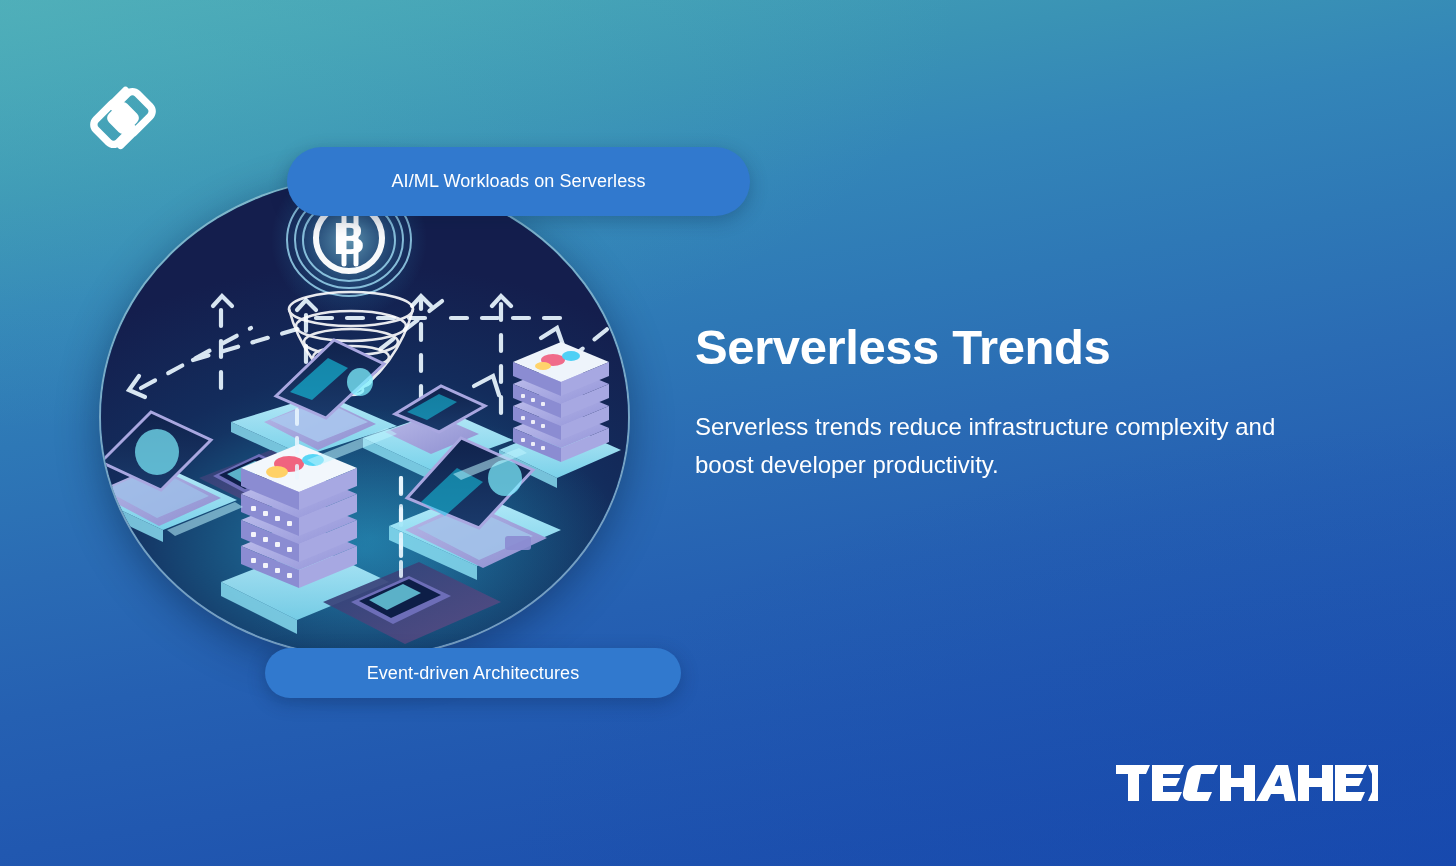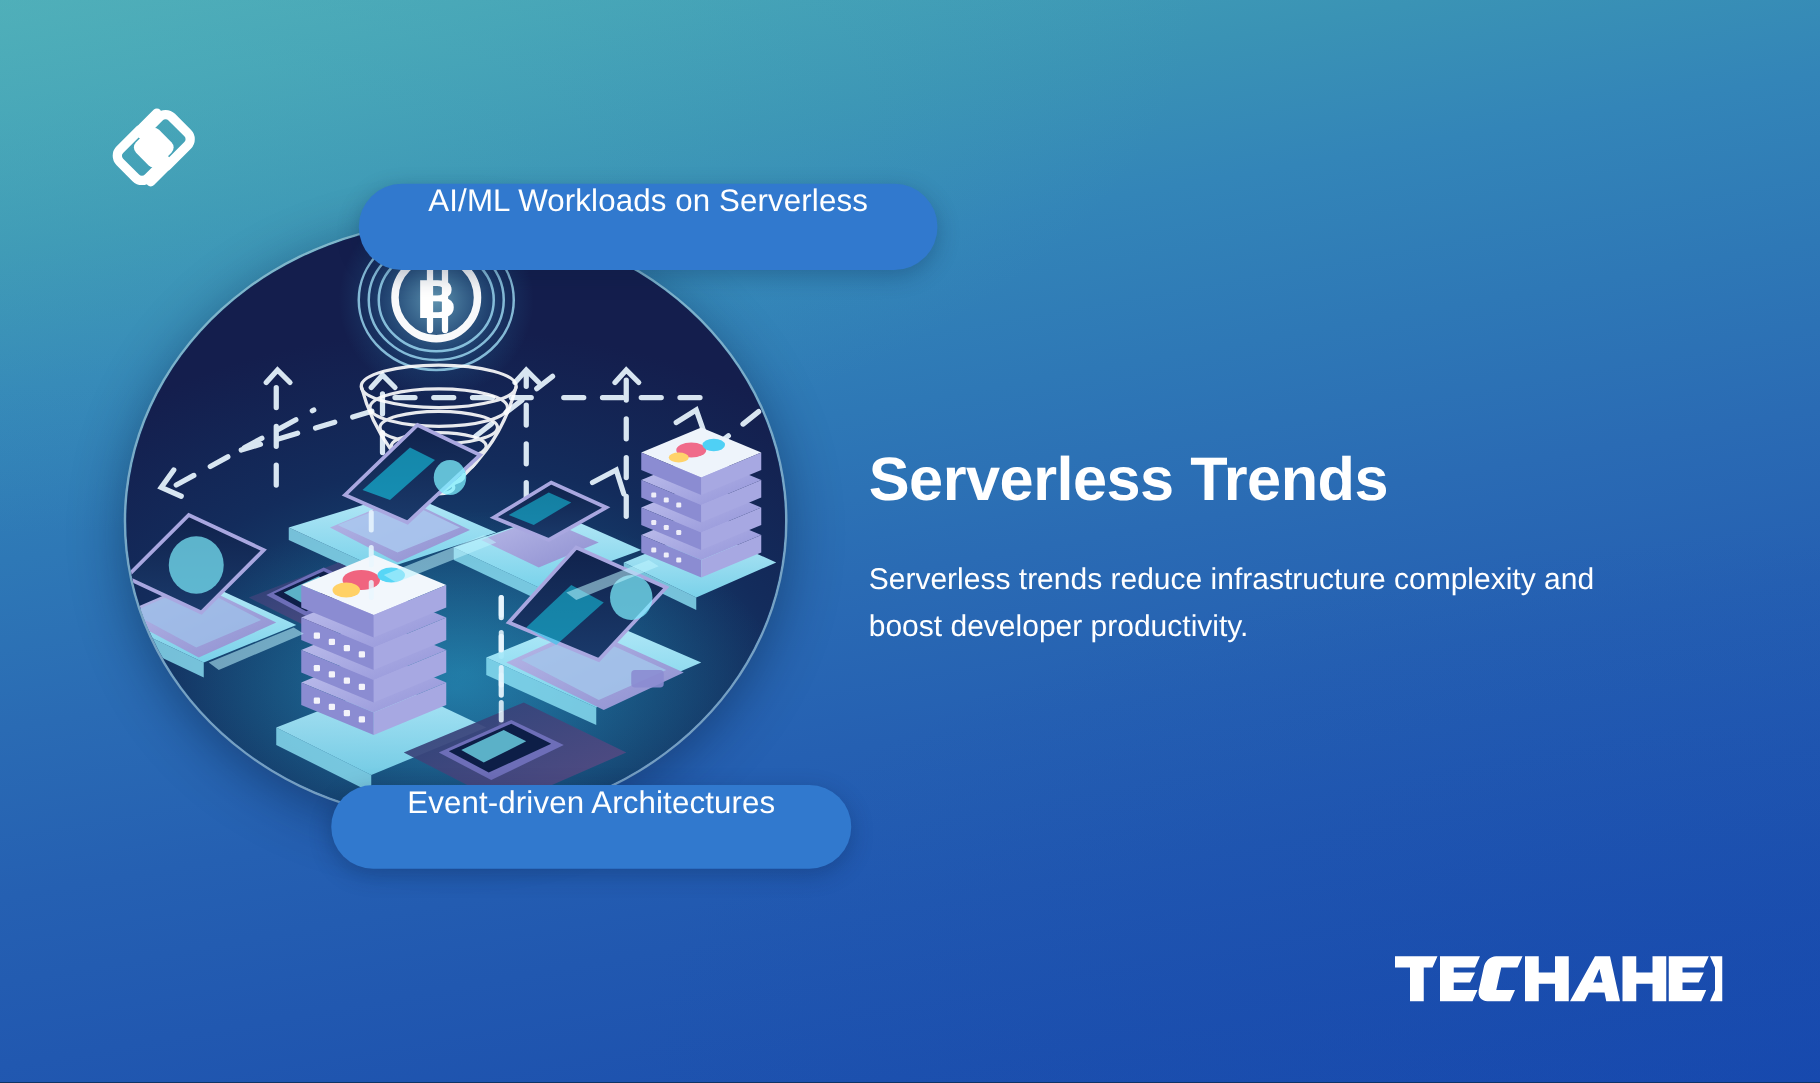--- a/index.html
+++ b/index.html
@@ -58,41 +58,41 @@
     background:
       radial-gradient(ellipse 80% 60% at 50% 78%, #1d5f8e 0%, #15406e 38%, #132c5c 62%, #141e4d 100%),
       linear-gradient(165deg, #161f4f 0%, #14224f 40%, #122a55 100%);
   }
   #illustration-svg { position: absolute; inset: 0; width: 100%; height: 100%; display: block; }
 
   
   .pill {
     position: absolute;
     display: flex;
-    align-items: flex-start;
+    align-items: center;
     justify-content: center;
     background: #3179ce;
     color: #ffffff;
     border-radius: 999px;
-    font-size: 25px;
+    font-size: 18px;
     letter-spacing: 0.1px;
     white-space: nowrap;
     box-shadow: 0 5px 18px rgba(6,28,66,0.28);
   }
   #pill-top {
     left: 287px; top: 147px;
     width: 463px; height: 69px;
   }
   #pill-bottom {
-    left: 265px; top: 628px;
-    width: 416px; height: 67px;
-  }
-
-  
-  #copy { position: absolute; left: 695px; top: 322px; width: 680px; margin-top: 37px; }
+    left: 265px; top: 648px;
+    width: 416px; height: 50px;
+  }
+
+  
+  #copy { position: absolute; left: 695px; top: 322px; width: 680px; }
   #page-title {
     margin: 0;
     font-size: 49px;
     font-weight: bold;
     color: #ffffff;
     letter-spacing: -0.4px;
     line-height: 1.06;
   }
   #page-body {
     margin: 34px 0 0 0;

